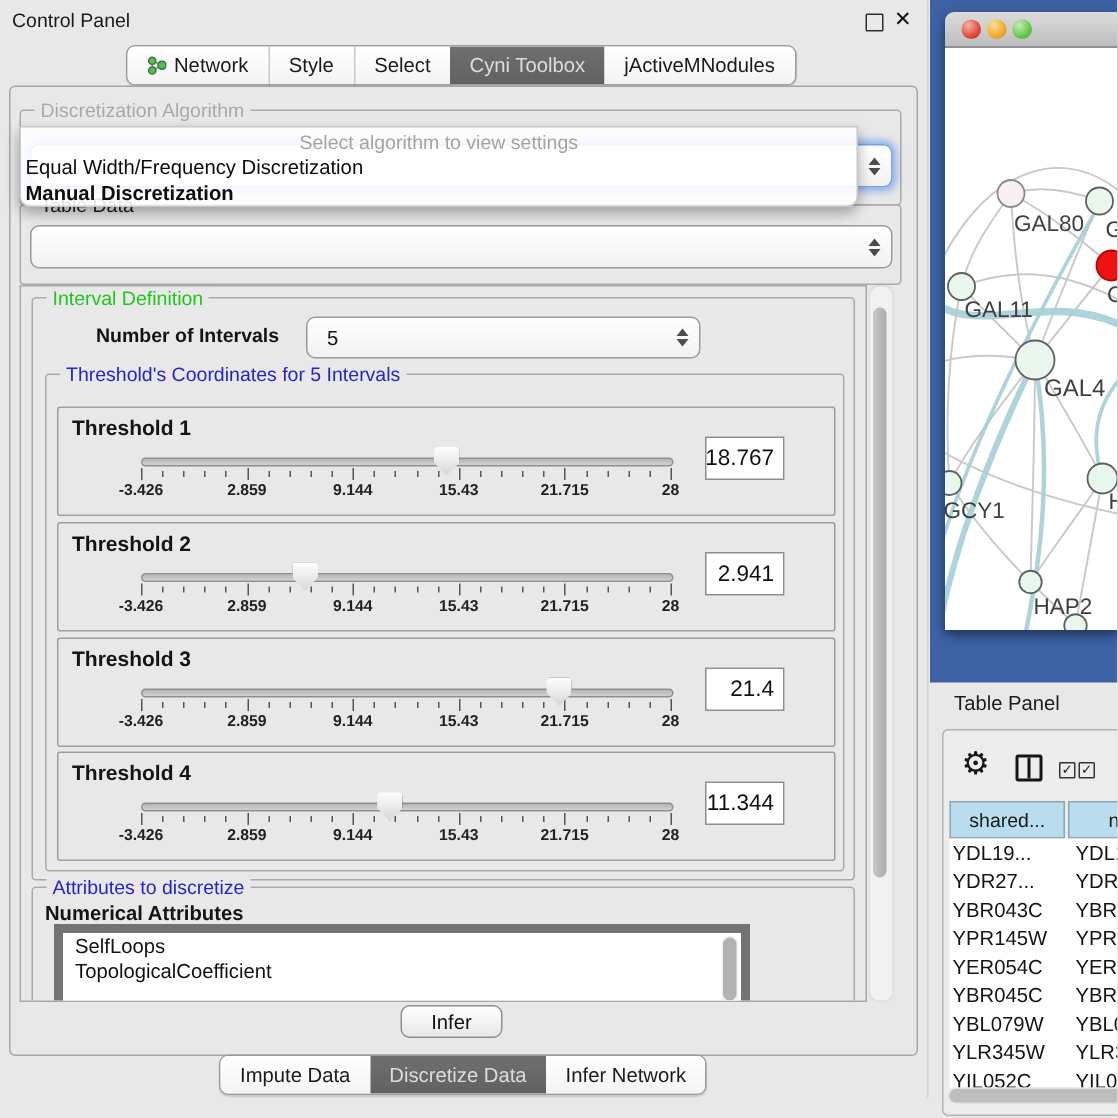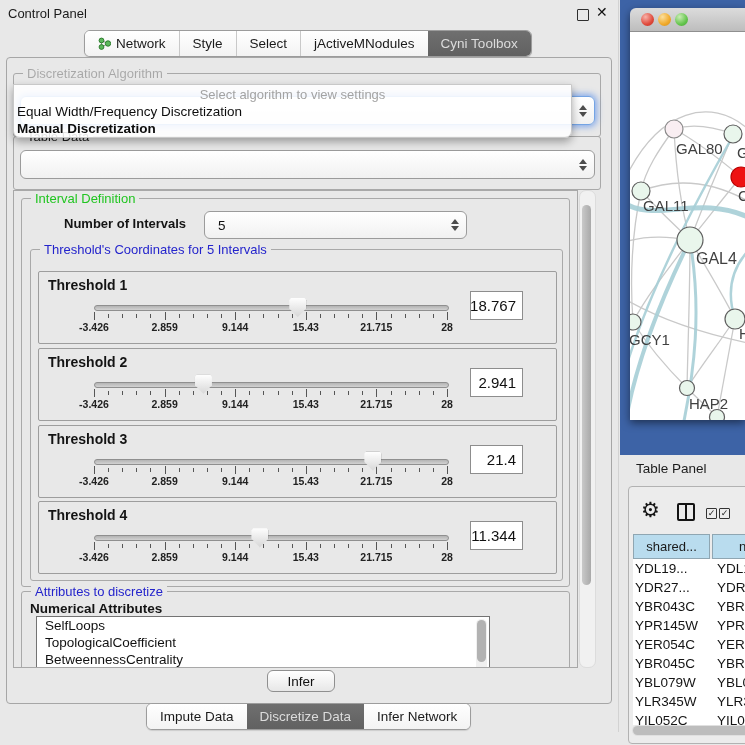--- a/index.html
+++ b/index.html
@@ -52,21 +52,21 @@
   .blabel{font-weight:700;font-size:13px;color:#141414;position:absolute;white-space:nowrap;}
 
   .tbox{position:absolute;left:7px;width:517px;height:71px;border:1px solid #9d9d9d;border-radius:2px;background:#e8e8e8;}
   .tlabel{position:absolute;left:9px;top:5px;font-size:14px;font-weight:700;color:#141414;}
   .track{position:absolute;left:55px;top:33px;width:353px;height:4px;background:linear-gradient(#b4b4b4,#d2d2d2);border:1px solid #8f8f8f;border-radius:3px;}
   .thumb{position:absolute;width:17px;height:19px;background:linear-gradient(#fefefe,#d7d7d7);clip-path:polygon(10% 0,90% 0,100% 12%,100% 55%,50% 100%,0 55%,0 12%);filter:drop-shadow(0 0 1px #777) drop-shadow(0 1px 1px rgba(0,0,0,0.3));}
   .tick{position:absolute;width:1px;background:#555;}
   .ticklab{position:absolute;top:49px;transform:translateX(-50%);font-size:10.5px;font-weight:700;color:#222;white-space:nowrap;}
   .vbox{position:absolute;left:431px;top:19px;width:45px;height:27px;background:#fff;border:1px solid #8d8d8d;font-size:15px;color:#111;display:flex;align-items:center;justify-content:flex-end;padding-right:6px;}
 
-  #attrList{position:absolute;left:14px;top:24px;width:452px;height:58px;background:#fff;border:1px solid #737373;}
+  #attrList{position:absolute;left:14px;top:24px;width:452px;height:58px;background:#fff;border:6px solid #737373;}
   .attr-item{padding-left:8px;font-size:13.5px;line-height:17px;color:#111;white-space:nowrap;}
   #attrScroll{position:absolute;right:2px;top:2px;bottom:2px;width:11px;background:#f0f0f0;border-radius:5px;}
   #attrThumb{position:absolute;left:1px;top:1px;width:9px;height:42px;background:#b2b2b2;border-radius:5px;}
 
   #applyBtn{position:absolute;left:267px;top:670px;width:68px;height:22px;background:linear-gradient(#ffffff,#e7e7e7);border:1px solid #8f8f8f;border-radius:6px;font-size:13.5px;color:#111;font-family:inherit;}
 
   
   #desktop{position:absolute;left:620px;top:0;width:125px;height:455px;background:var(--desktop_blue);}
   #netwin{position:absolute;left:630px;top:8px;width:115px;height:412px;border-radius:6px 0 0 0;overflow:hidden;box-shadow:0 3px 8px rgba(0,0,0,0.5);}
   .net-titlebar{position:relative;height:23px;background:linear-gradient(#dcdcdc,#bdbdbd);border-bottom:1px solid #8f8f8f;}
@@ -122,25 +122,25 @@
             <circle cx="10" cy="6.5" r="2.7" fill="#5cb85c" stroke="#2e7d2e"></circle>
           </svg>
           <span>Network</span>
         </div>
         <div class="seg">
           <span>Style</span>
         </div>
         <div class="seg">
           <span>Select</span>
         </div>
-        <div class="seg">
-          <span>jActiveMNodules</span>
-        </div>
         <div class="seg sel">
           <span>Cyni Toolbox</span>
+        </div>
+        <div class="seg">
+          <span>jActiveMNodules</span>
         </div>
       </div>
 
     <div id="content"></div>
 
     <div class="group" style="left:13px;top:73px;width:586px;height:62px;">
       <span class="gtitle dim">Discretization Algorithm</span>
     </div>
     <div class="combo center focus" style="left:20px;top:96px;width:573px;height:27px;">
       <span class="ctext"></span>
@@ -327,21 +327,20 @@
             </div>
           </div>
       </div>
       <div class="group" id="gAttrs" style="left:7px;top:400px;width:547px;height:85px;">
         <span class="gtitle blue">Attributes to discretize</span>
         <span class="blabel" style="left:8px;top:9px;font-size:13.5px;">Numerical Attributes</span>
         <div id="attrList">
 
         <div class="attr-item">SelfLoops</div>
             <div class="attr-item">TopologicalCoefficient</div>
-            <div class="attr-item">BetweennessCentrality</div>
             <div id="attrScroll">
               <div id="attrThumb"></div>
             </div>
           </div>
       </div>
     </div>
     <div id="vscroll">
         <div id="vthumb"></div>
       </div>
 

